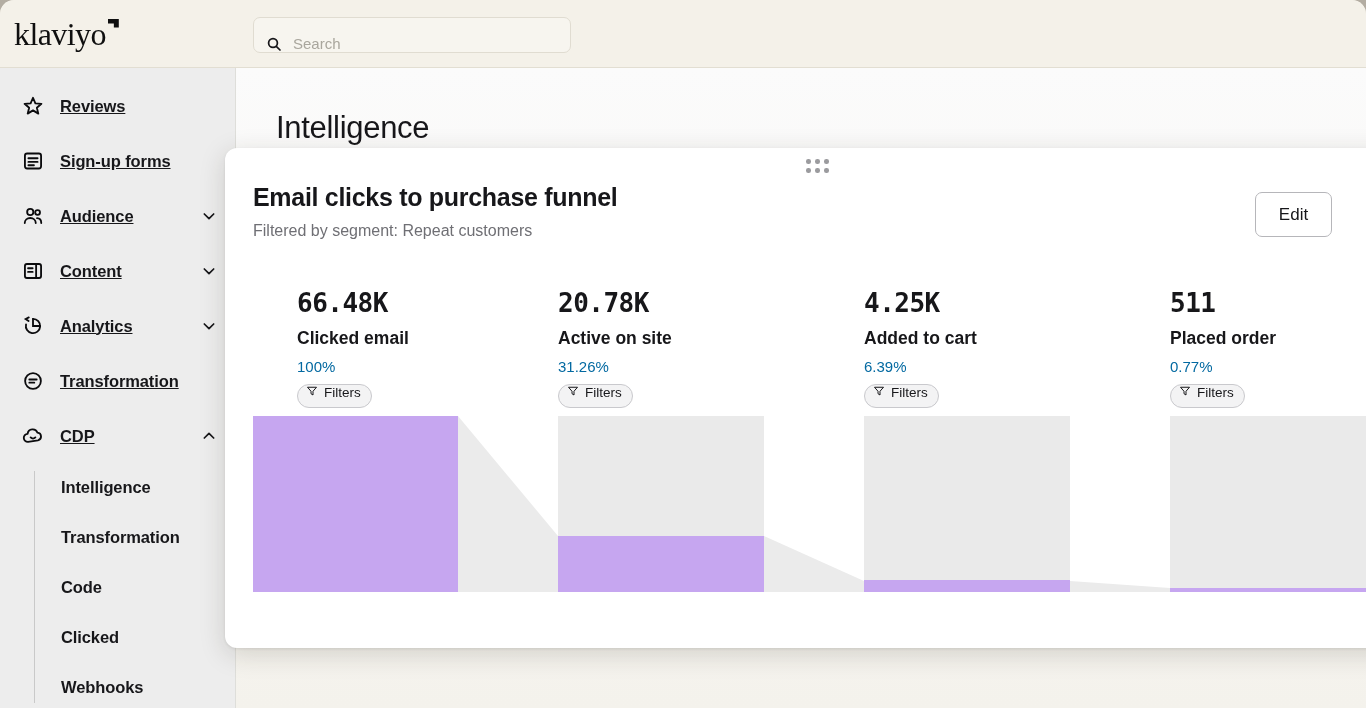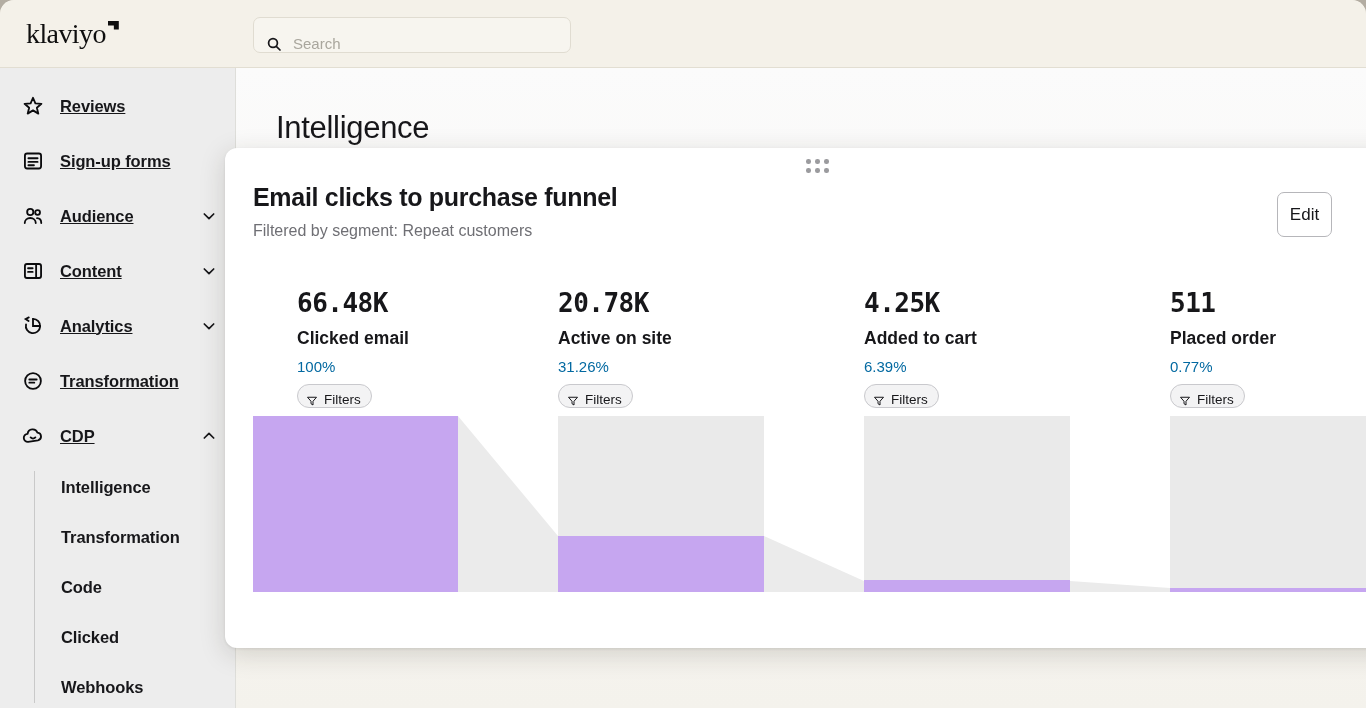--- a/index.html
+++ b/index.html
@@ -20,23 +20,23 @@
   
   .topbar {
     position: absolute; left: 0; top: 0;
     width: 1366px; height: 68px;
     background: #f4f1e9;
     border-bottom: 1px solid #e2ded2;
     border-radius: 14px 14px 0 0;
     display: flex; align-items: center;
   }
   .logo {
-    margin-left: 26px;
+    margin-left: 14px;
     font-family: "Liberation Serif", serif;
-    font-size: 28px;
+    font-size: 32px;
     font-weight: 400;
     letter-spacing: -0.6px;
     color: #0f0f0f;
     position: relative;
     line-height: 1;
   }
   .logo-mark {
     position: absolute;
     right: -13px; top: 1px;
     width: 11px; height: 9px;
@@ -137,21 +137,21 @@
     position: absolute; left: 28px; top: 35px;
     font-size: 25px; font-weight: 700;
     color: #17171a; letter-spacing: -0.3px;
   }
   .card-sub {
     position: absolute; left: 28px; top: 74px;
     font-size: 16px; color: #6f6f74;
   }
   .edit-btn {
     position: absolute; right: 68px; top: 44px;
-    width: 55px; height: 45px;
+    width: 77px; height: 45px;
     border: 1px solid #b6b6ba;
     border-radius: 7px;
     background: #fff;
     font-family: "Liberation Sans", sans-serif;
     font-size: 17px; color: #17171a;
     cursor: pointer;
   }
   .kebab {
     position: absolute; right: 12px; top: 50px;
     width: 26px; height: 32px;
@@ -180,21 +180,21 @@
     margin-top: 10px;
     font-size: 17.5px; font-weight: 700; color: #17171a;
     white-space: nowrap;
   }
   .step .pct {
     margin-top: 9px;
     font-size: 15px; color: #0369a1;
   }
   .pill {
     margin-top: 9px;
-    display: inline-flex; align-items: flex-end;
+    display: inline-flex; align-items: flex-start;
     height: 24px; padding: 0 10px 0 8px;
     border: 1px solid #c9c9cd;
     border-radius: 12px;
     background: #f3f3f4;
     font-size: 13.5px; color: #17171a;
     cursor: pointer;
   }
   .pill svg { width: 12px; height: 12px; margin-right: 6px; }
 
   .bars { position: absolute; left: 0; top: 128px; width: 1175px; height: 176px; }

